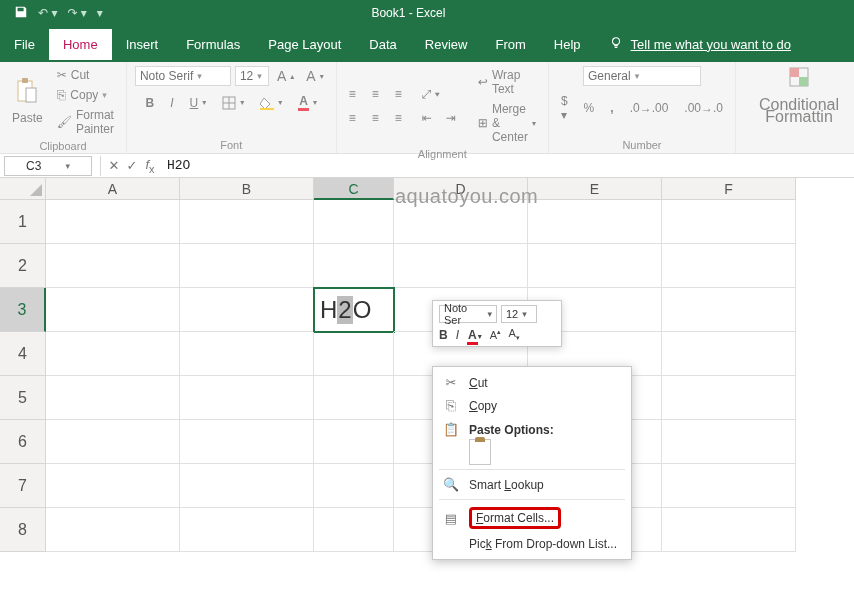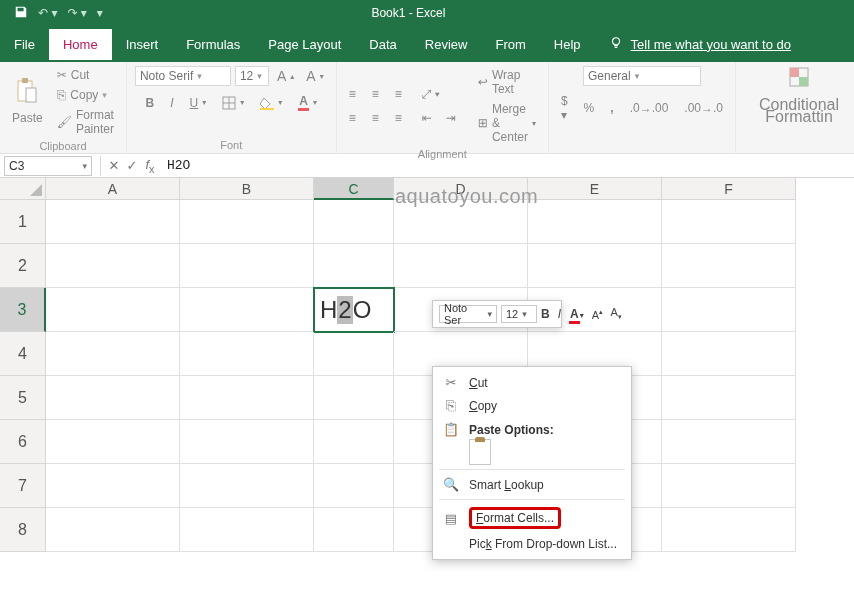--- a/index.html
+++ b/index.html
@@ -13,37 +13,37 @@
   .tabstrip .tell { display: flex; align-items: center; gap: 8px; color: #fff; padding: 8px 14px; font-size: 13px; text-decoration: underline; }
   .ribbon { height: 92px; background: #f3f2f1; border-bottom: 1px solid #d6d6d6; display: flex; }
   .group { border-right: 1px solid #e1e1e1; padding: 4px 8px 2px; display: flex; flex-direction: column; }
   .group .body { flex: 1; display: flex; align-items: center; gap: 6px; }
   .group .label { text-align: center; font-size: 11px; color: #666; padding-top: 2px; }
   .rbtn { display: flex; align-items: center; gap: 4px; font-size: 12px; color: #555; padding: 2px 4px; }
   .stack { display: flex; flex-direction: column; gap: 2px; }
   .combo { display: inline-flex; align-items: center; border: 1px solid #c8c8c8; background: #fff; height: 20px; padding: 0 4px; font-size: 12px; color: #333; }
   .combo .arrow { margin-left: 4px; font-size: 9px; color: #666; }
   .formulabar { height: 24px; border-bottom: 1px solid #d6d6d6; display: flex; align-items: center; }
-  .namebox { width: 88px; border: 1px solid #c8c8c8; height: 20px; margin: 0 4px; display: flex; align-items: center; padding: 0 4px; font-size: 12px; color: #333; justify-content: space-between; text-align: right; }
+  .namebox { width: 88px; border: 1px solid #c8c8c8; height: 20px; margin: 0 4px; display: flex; align-items: center; padding: 0 21px; font-size: 12px; color: #333; justify-content: space-between; text-align: right; }
   .fbar-sep { width: 1px; height: 20px; background: #d6d6d6; margin: 0 4px; }
   .fbar-icon { width: 18px; text-align: center; color: #777; font-size: 13px; }
   .fbar-input { flex: 1; padding: 0 8px; font-size: 13px; color: #222; font-family: Liberation Mono, monospace; }
   .colhdr-row { display: flex; height: 22px; }
   .corner { width: 46px; height: 22px; background: #f3f2f1; border-right: 1px solid #d6d6d6; border-bottom: 1px solid #d6d6d6; position: relative; }
   .corner::after { content: ""; position: absolute; right: 3px; bottom: 3px; width: 0; height: 0; border-style: solid; border-width: 0 0 12px 12px; border-color: transparent transparent #bcbcbc transparent; }
   .colhdr { width: 134px; height: 22px; background: #f3f2f1; border-right: 1px solid #d6d6d6; border-bottom: 1px solid #d6d6d6; text-align: center; font-size: 14px; color: #555; line-height: 22px; }
   .colhdr.sel { background: #d2d2d2; border-bottom: 2px solid #217346; color: #217346; }
   .rowhdr { width: 46px; height: 44px; background: #f3f2f1; border-right: 1px solid #d6d6d6; border-bottom: 1px solid #d6d6d6; text-align: center; font-size: 16px; color: #555; line-height: 44px; }
   .rowhdr.sel { background: #d2d2d2; border-right: 2px solid #217346; color: #217346; }
   .cells { position: relative; }
   .row { display: flex; }
   .cell { width: 134px; height: 44px; border-right: 1px solid #e0e0e0; border-bottom: 1px solid #e0e0e0; font-size: 22px; color: #333; display: flex; align-items: center; padding: 0 6px; }
   .cell.sel { outline: 2px solid #217346; outline-offset: -1px; background: #fff; }
   .highlight-2 { background: #bcbcbc; display: inline-block; padding: 0 1px; }
-  .mini-toolbar { position: absolute; left: 432px; top: 300px; width: 130px; background: #fff; border: 1px solid #c8c8c8; box-shadow: 0 2px 8px rgba(0,0,0,0.18); padding: 4px 6px; display: flex; flex-direction: row; gap: 4px; }
+  .mini-toolbar { position: absolute; left: 432px; top: 300px; width: 130px; background: #fff; border: 1px solid #c8c8c8; box-shadow: 0 2px 8px rgba(0,0,0,0.18); padding: 4px 6px; display: flex; flex-direction: column; gap: 4px; }
   .mini-row { display: flex; align-items: center; gap: 4px; }
   .ctx { position: absolute; left: 432px; top: 366px; width: 200px; background: #fff; border: 1px solid #c8c8c8; box-shadow: 0 2px 10px rgba(0,0,0,0.25); padding: 4px 0; }
   .ctx-item { display: flex; align-items: center; gap: 10px; padding: 4px 10px; font-size: 12px; color: #333; }
   .ctx-item .ic { width: 16px; text-align: center; color: #777; font-size: 13px; }
   .ctx-sep { height: 1px; background: #e3e3e3; margin: 3px 6px; }
   .paste-icon { width: 22px; height: 26px; margin: 2px 0 4px 36px; border: 1px solid #c8c8c8; background: #fff; position: relative; }
   .paste-icon::before { content: ""; position: absolute; top: -3px; left: 5px; width: 10px; height: 5px; background: #b08c55; border-radius: 2px 2px 0 0; }
   .format-hl { border: 3px solid #d40000; border-radius: 4px; padding: 1px 4px; }
   .under { text-decoration: underline; }
   .watermark { position: absolute; left: 395px; top: 185px; font-size: 20px; color: #9c9c9c; font-weight: 500; pointer-events: none; letter-spacing: 0.5px; }
@@ -221,20 +221,21 @@
       <div style="display:flex;gap:8px">
         <span class="rbtn">$ ▾</span>
         <span class="rbtn">%</span>
         <span class="rbtn">
             <b>,</b>
           </span>
         <span class="rbtn">.0→.00</span>
         <span class="rbtn">.00→.0</span>
       </div>
     </div>
+    <div class="label">Number</div>
   </div>
 
   <div class="group" style="border-right:none;padding-right:0">
     <div class="body stack" style="align-items:center">
       <span>
         <svg width="22" height="22" viewBox="0 0 22 22">
             <rect x="2" y="2" width="18" height="18" fill="none" stroke="#888"></rect>
             <rect x="2" y="2" width="9" height="9" fill="#e08080"></rect>
             <rect x="11" y="11" width="9" height="9" fill="#80c080"></rect>
           </svg>

